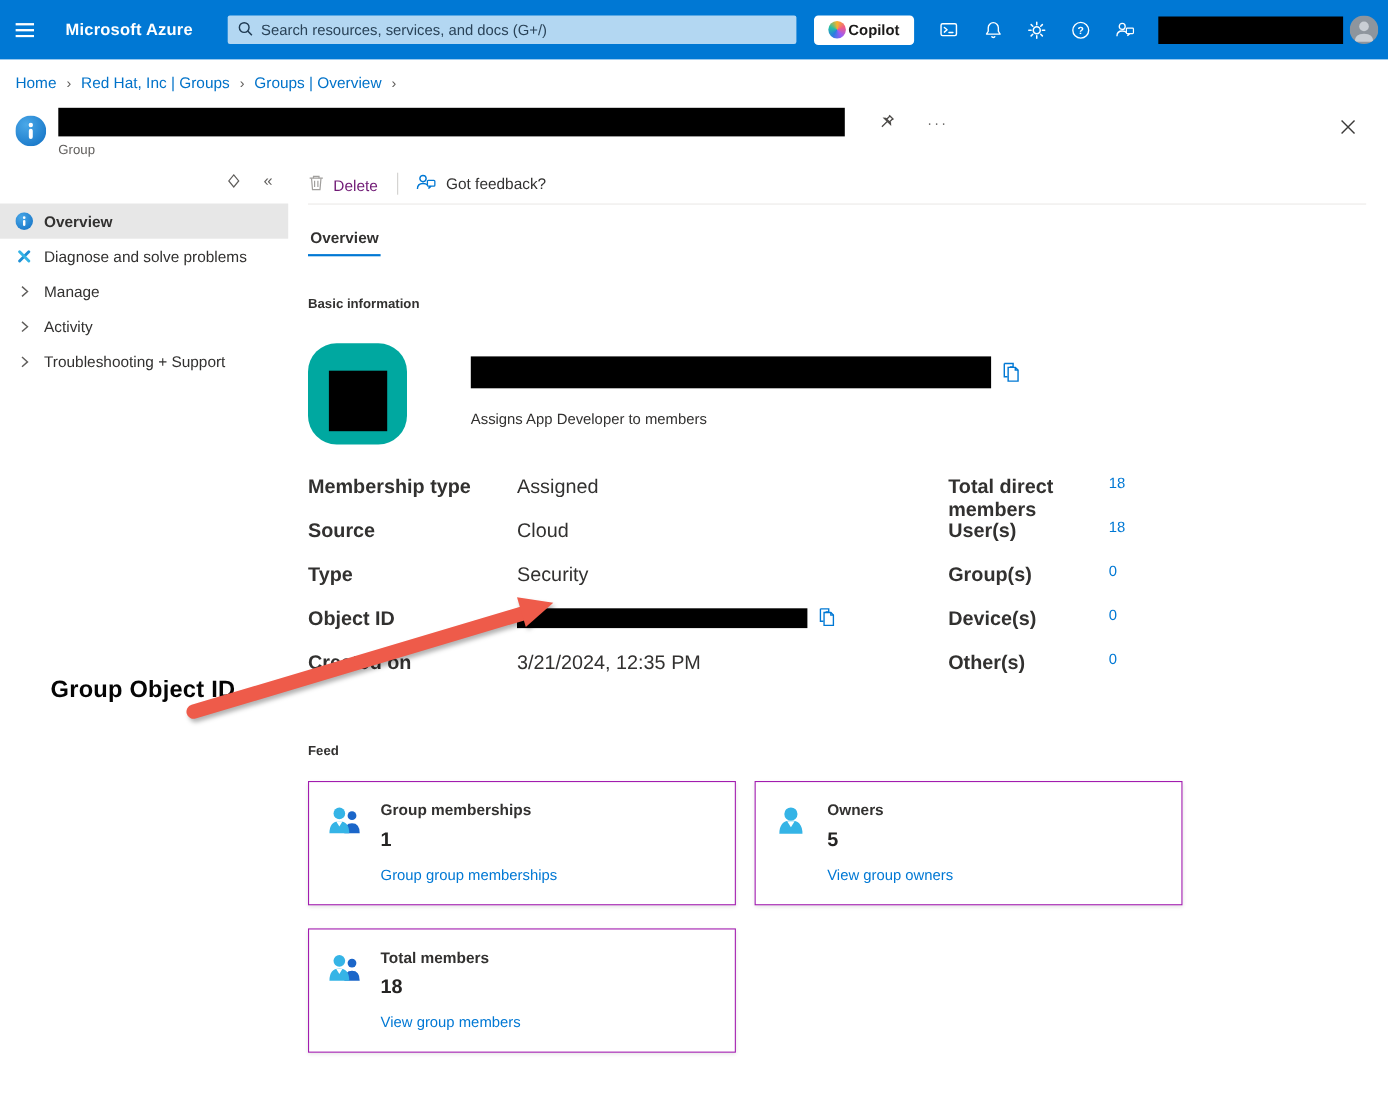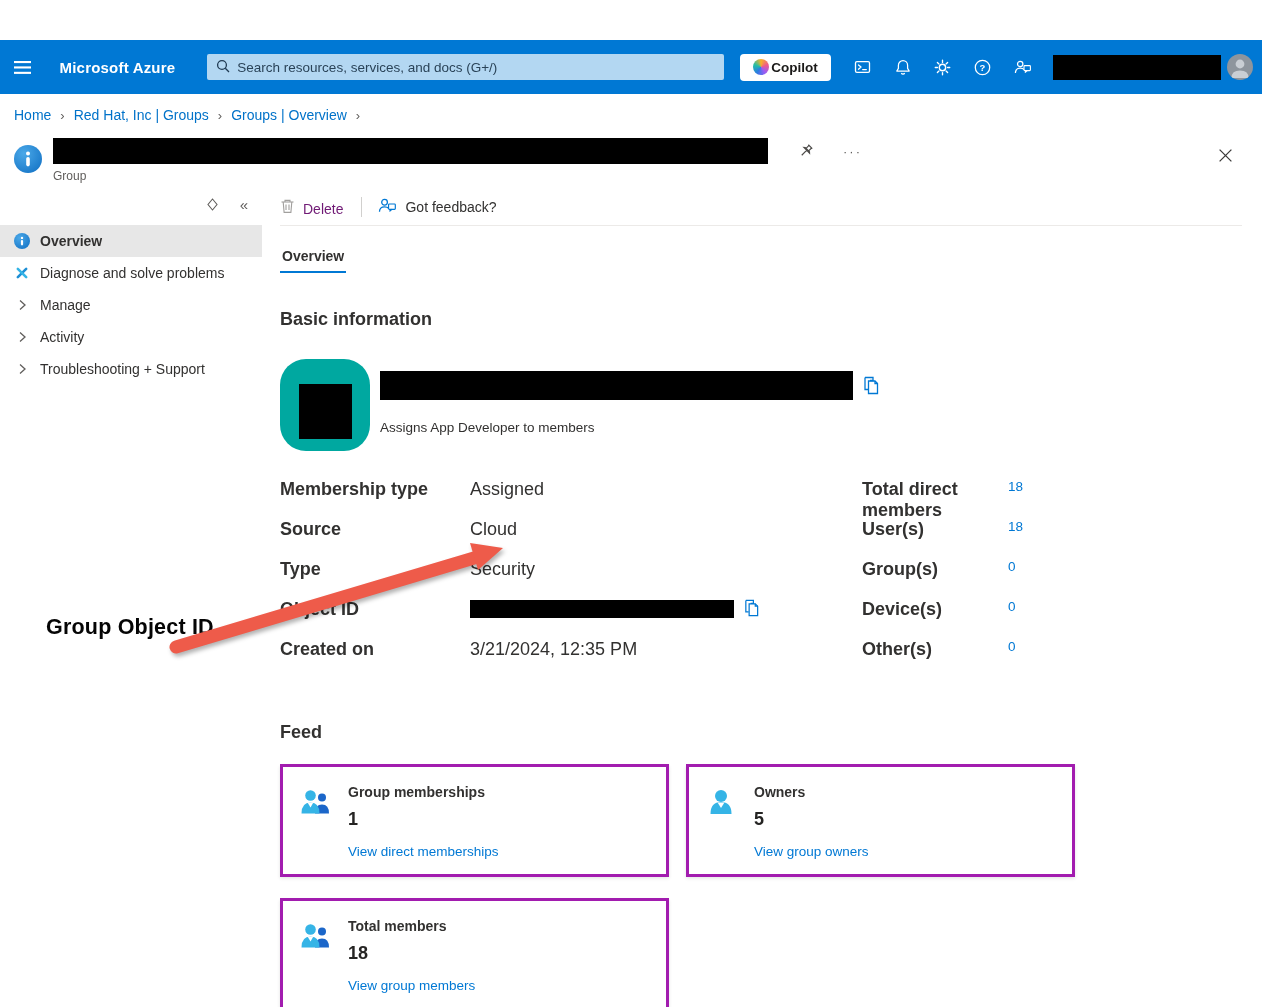--- a/index.html
+++ b/index.html
@@ -3,21 +3,21 @@
 <meta charset="utf-8">
 <style>
   * { margin:0; padding:0; box-sizing:border-box; }
   html,body { width:1262px; height:1007px; }
   body {
     position:relative; background:#fff; overflow:hidden;
     font-family:"Liberation Sans","DejaVu Sans",sans-serif;
     font-size:14px; color:#323130;
   }
   
-  .topbar { height:54px; background:#0078d4; display:flex; align-items:center; color:#fff;margin-top:40px; }
+  .topbar { height:54px; background:#0078d4; display:flex; align-items:center; color:#fff; }
   .hamburger { width:46px; height:36px; display:flex; align-items:center; justify-content:center; cursor:pointer; }
   .brand { font-size:15px; font-weight:bold; letter-spacing:.2px; margin-left:14px; white-space:nowrap; }
   .search-wrap { margin-left:32px; width:522px; height:26px; background:#b3d7f2; border-radius:2px;
                  display:flex; align-items:center; padding:0 9px; gap:7px; }
   .search-wrap input { border:none; outline:none; background:transparent; flex:1; font-size:13.5px;
                  color:#0c4a6e; font-family:inherit; }
   .search-wrap input::placeholder { color:#2a4358; opacity:1; }
   .copilot-btn { margin-left:16px; height:27px; background:#fff; border:none; border-radius:4px;
                  display:flex; align-items:center; gap:2px; padding:0 13px; cursor:pointer;
                  font-family:inherit; font-size:13.5px; font-weight:bold; color:#1b1a19; }
@@ -56,43 +56,43 @@
   .content { flex:1; min-width:0; padding:0 20px 0 18px; }
   .cmd-bar { display:flex; align-items:center; height:30px; margin-top:0; }
   .cmd-btn { display:flex; align-items:center; gap:8px; cursor:default; }
   .cmd-btn.disabled { color:#701a75;align-items:flex-end; }
   .cmd-btn.feedback { color:#323130; cursor:pointer; }
   .cmd-divider { width:1px; height:20px; background:#d1d0ce; margin:0 16px 0 18px; }
   .cmd-underline { border-bottom:1px solid #eceae8; margin-top:3px; }
   .tab-row { margin-top:22px; }
   .tab { display:inline-block; font-weight:bold; font-size:14px; color:#323130;
          padding:0 2px 7px 2px; border-bottom:2px solid #0078d4; cursor:pointer; }
-  .section-heading { font-weight:bold; font-size:18px; color:#323130; }
+  .section-heading { font-weight:bold; font-size:12px; color:#323130; }
   .basic-heading { margin-top:36px; }
   
-  .profile-row { margin-top:29px; display:flex; }
+  .profile-row { margin-top:29px; display:flex;gap:48px; }
   .group-avatar { width:90px; height:92px; border-radius:26px; background:#00a8a0; position:relative; flex:none; }
   .group-avatar .redaction { position:absolute; left:19px; top:25px; width:53px; height:55px; background:#000; }
   .profile-main { margin-left:10px; padding-top:12px; }
   .name-line { display:flex; align-items:center; gap:9px; }
   .name-redaction { width:473px; height:29px; background:#000; }
   .copy-btn { cursor:pointer; display:flex; align-items:center; }
   .profile-desc { margin-top:20px; font-size:13.5px; color:#323130; }
   
   .info-grid { margin-top:26px; display:grid; grid-template-columns:190px 392px 146px 1fr;
                grid-auto-rows:40px; align-items:start; }
   .fld-label { font-weight:bold; font-size:18px; padding-top:2px; }
   .fld-value { font-size:18px; padding-top:2px; }
   .stat-value { color:#0078d4; cursor:pointer; font-size:13.5px; padding-top:2px; }
   .objid-cell { display:flex; align-items:center; gap:9px; }
   .objid-redaction { width:264px; height:18px; background:#000; }
   
   .feed-heading { margin-top:45px; }
   .cards { margin-top:21px; display:grid; grid-template-columns:389px 389px; gap:21px 17px; }
-  .card { background:#fff; border:3px solid #a21caf; box-shadow:0 1.6px 3.6px rgba(0,0,0,.11);
+  .card { background:#fff; border:1px solid #a21caf; box-shadow:0 1.6px 3.6px rgba(0,0,0,.11);
           height:113px; padding:17px 16px; display:flex; gap:17px; }
   .card-ico { width:32px; height:32px; flex:none; margin-top:3px; }
   .card-title { font-weight:bold; font-size:14px; color:#323130; }
   .card-count { font-weight:bold; font-size:18px; color:#252423; margin-top:9px; }
   .card-link { margin-top:14px; font-size:13.5px; color:#0078d4; cursor:pointer; }
   
   .annotation-label { position:absolute; left:46px; top:615px; font-size:21.5px; font-weight:bold;
                       color:#050505; letter-spacing:.2px; }
   .arrow-overlay { position:absolute; left:0; top:0; width:1262px; height:1007px; pointer-events:none; }
 </style>
@@ -392,21 +392,21 @@
               <circle cx="23" cy="10.5" r="4" fill="#1b66c9"></circle>
               <path d="M16 26.5 q0 -9 7 -9 q7 0 7 9 z" fill="#1b66c9"></path>
               <circle cx="11.5" cy="8.5" r="5.3" fill="#35b4e6"></circle>
               <path d="M2.5 26.5 q0 -11 9 -11 q9 0 9 11 z" fill="#35b4e6"></path>
               <polygon points="8.6,15.6 14.4,15.6 11.5,20.4" fill="#fff"></polygon>
             </svg>
         </div>
         <div>
           <div class="card-title">Group memberships</div>
           <div class="card-count">1</div>
-          <div class="card-link">View direct memberships</div>
+          <div class="card-link">Group group memberships</div>
         </div>
       </div>
       <div class="card">
         <div class="card-ico">
           <svg width="32" height="32" viewBox="0 0 32 32">
               <circle cx="16" cy="9" r="6" fill="#35b4e6"></circle>
               <path d="M5.5 27 q0 -12 10.5 -12 q10.5 0 10.5 12 z" fill="#35b4e6"></path>
               <polygon points="12.6,15.6 19.4,15.6 16,21" fill="#fff"></polygon>
             </svg>
         </div>

